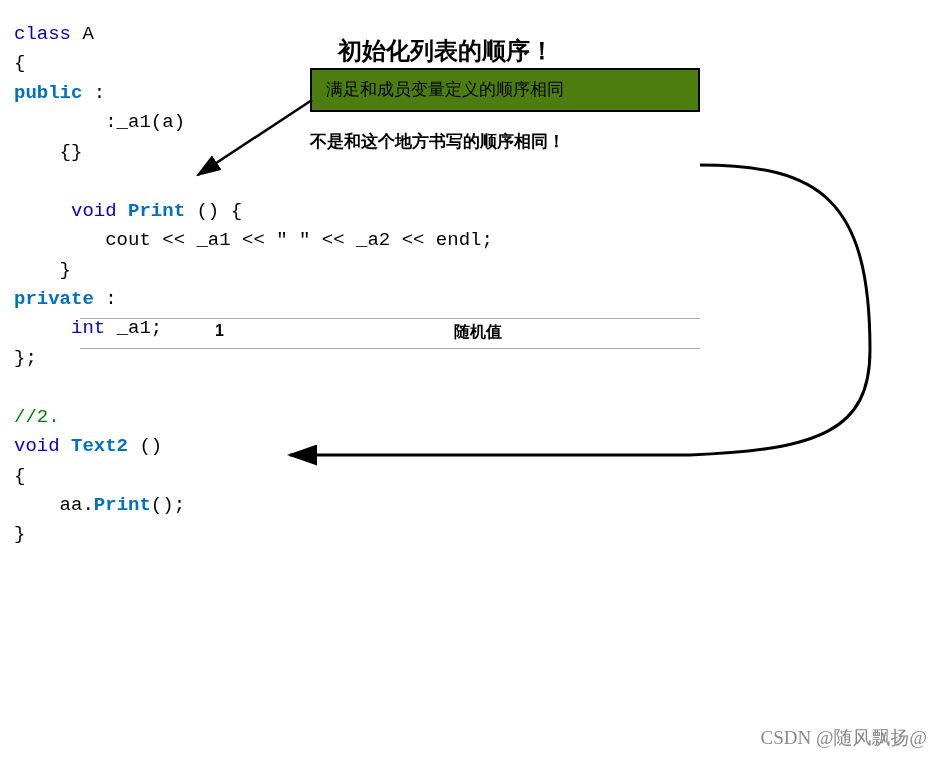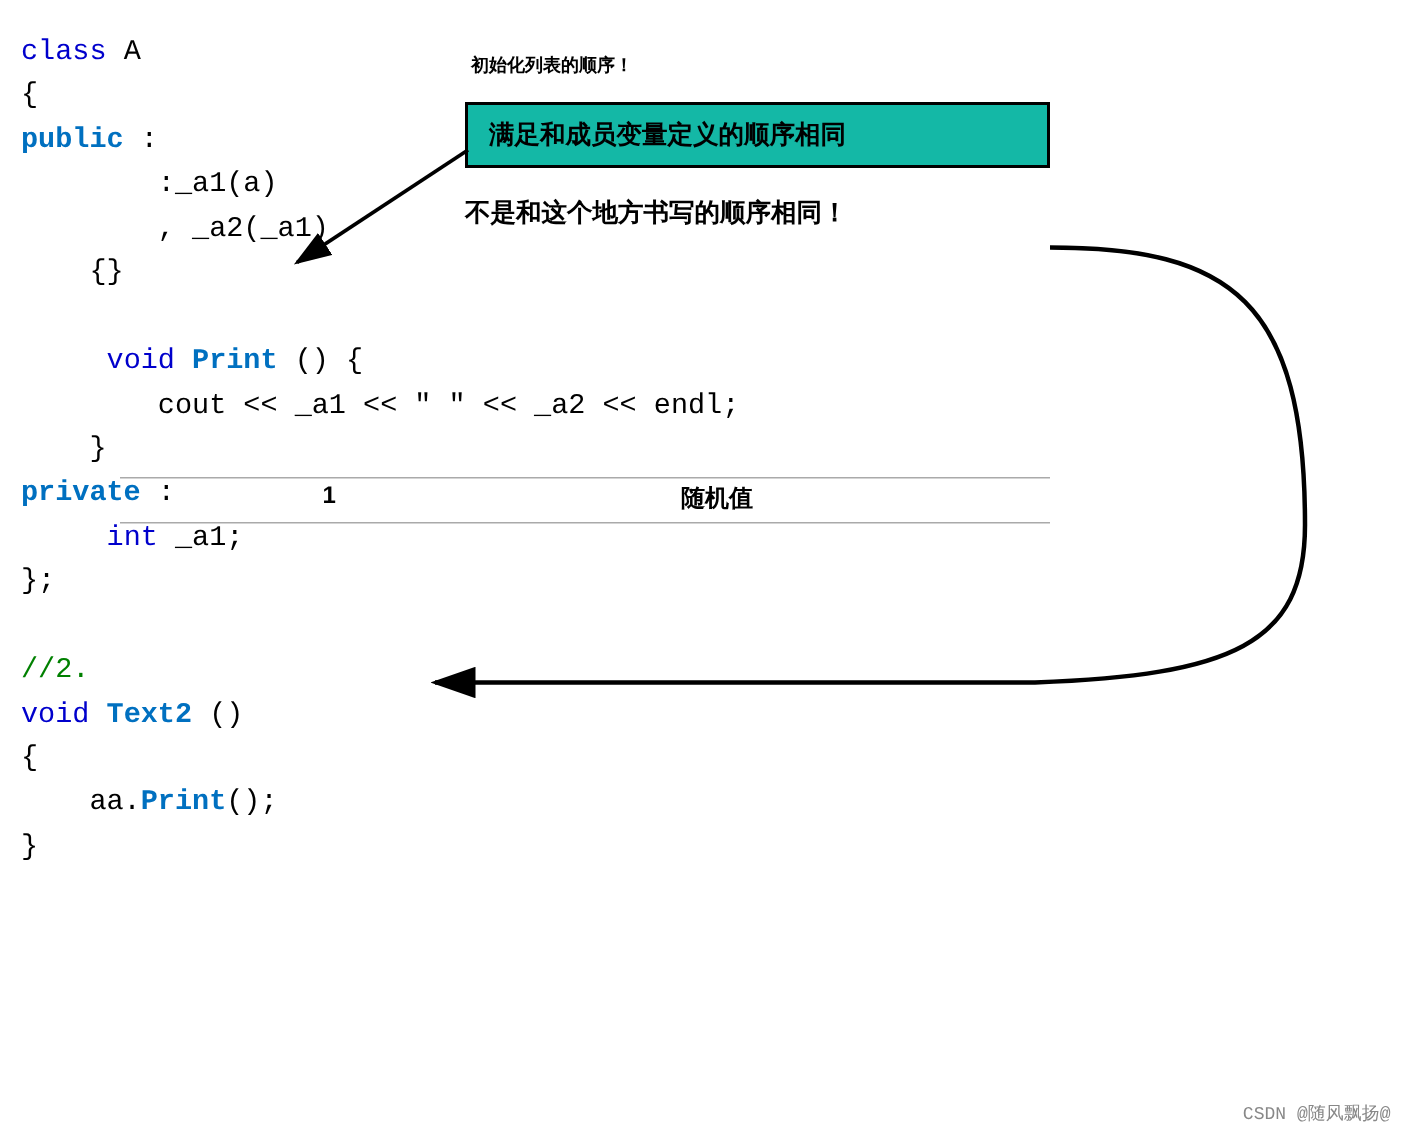--- a/index.html
+++ b/index.html
@@ -23,38 +23,38 @@
 
     .kw-blue { color: #0000cc; font-weight: normal; }
     .kw-blue2 { color: #0070c0; font-weight: bold; }
     .normal { color: #000; }
     .comment { color: #008000; }
 
     
     .annotation-title {
       position: absolute;
       top: 35px;
-      left: 314px;
-      font-size: 12px;
+      left: 338px;
+      font-size: 24px;
       font-family: 'SimSun', 'Microsoft YaHei', sans-serif;
       color: #000;
       font-weight: bold;
     }
 
     .annotation-box {
       position: absolute;
       top: 68px;
       left: 310px;
       width: 390px;
       border: 2.5px solid #000;
       padding: 8px 14px;
-      background: #14b8a6;
+      background: #4d7c0f;
       font-family: 'SimSun', 'Microsoft YaHei', sans-serif;
       font-size: 17px;
-      font-weight: bold;
+      font-weight: normal;
       color: #000;
       line-height: 1.4;
     }
 
     .annotation-sub {
       position: absolute;
       top: 130px;
       left: 310px;
       font-family: Liberation Sans, sans-serif;
       font-size: 17px;
@@ -75,23 +75,23 @@
       font-family: 'SimSun', 'Microsoft YaHei', sans-serif;
       font-weight: bold;
       color: #000;
     }
 
     
     .watermark {
       position: absolute;
       bottom: 14px;
       right: 18px;
-      font-size: 12px;
+      font-size: 19px;
       color: #888;
-      font-family: Liberation Mono, monospace;
+      font-family: Liberation Serif, serif;
     }
 
     
     .overlay-svg {
       position: absolute;
       top: 0;
       left: 0;
       width: 945px;
       height: 765px;
       pointer-events: none;
@@ -107,23 +107,20 @@
   </div>
   <div>
     <span class="normal">{</span>
   </div>
   <div>
     <span class="kw-blue2">public</span>
     <span class="normal">:</span>
   </div>
   <div>
     <span class="normal">&nbsp;&nbsp;&nbsp;&nbsp;&nbsp;&nbsp;&nbsp;&nbsp;:_a1(a)</span>
-  </div>
-  <div>
-    <span class="normal">&nbsp;&nbsp;&nbsp;&nbsp;&nbsp;&nbsp;&nbsp;&nbsp;, _a2(_a1)</span>
   </div>
   <div>
     <span class="normal">&nbsp;&nbsp;&nbsp;&nbsp;{}</span>
   </div>
   <div>&nbsp;</div>
   <div>
     <span class="normal">&nbsp;&nbsp;&nbsp;&nbsp;</span>
     <span class="kw-blue">void</span>
     <span class="normal"> </span>
     <span class="kw-blue2">Print</span>

